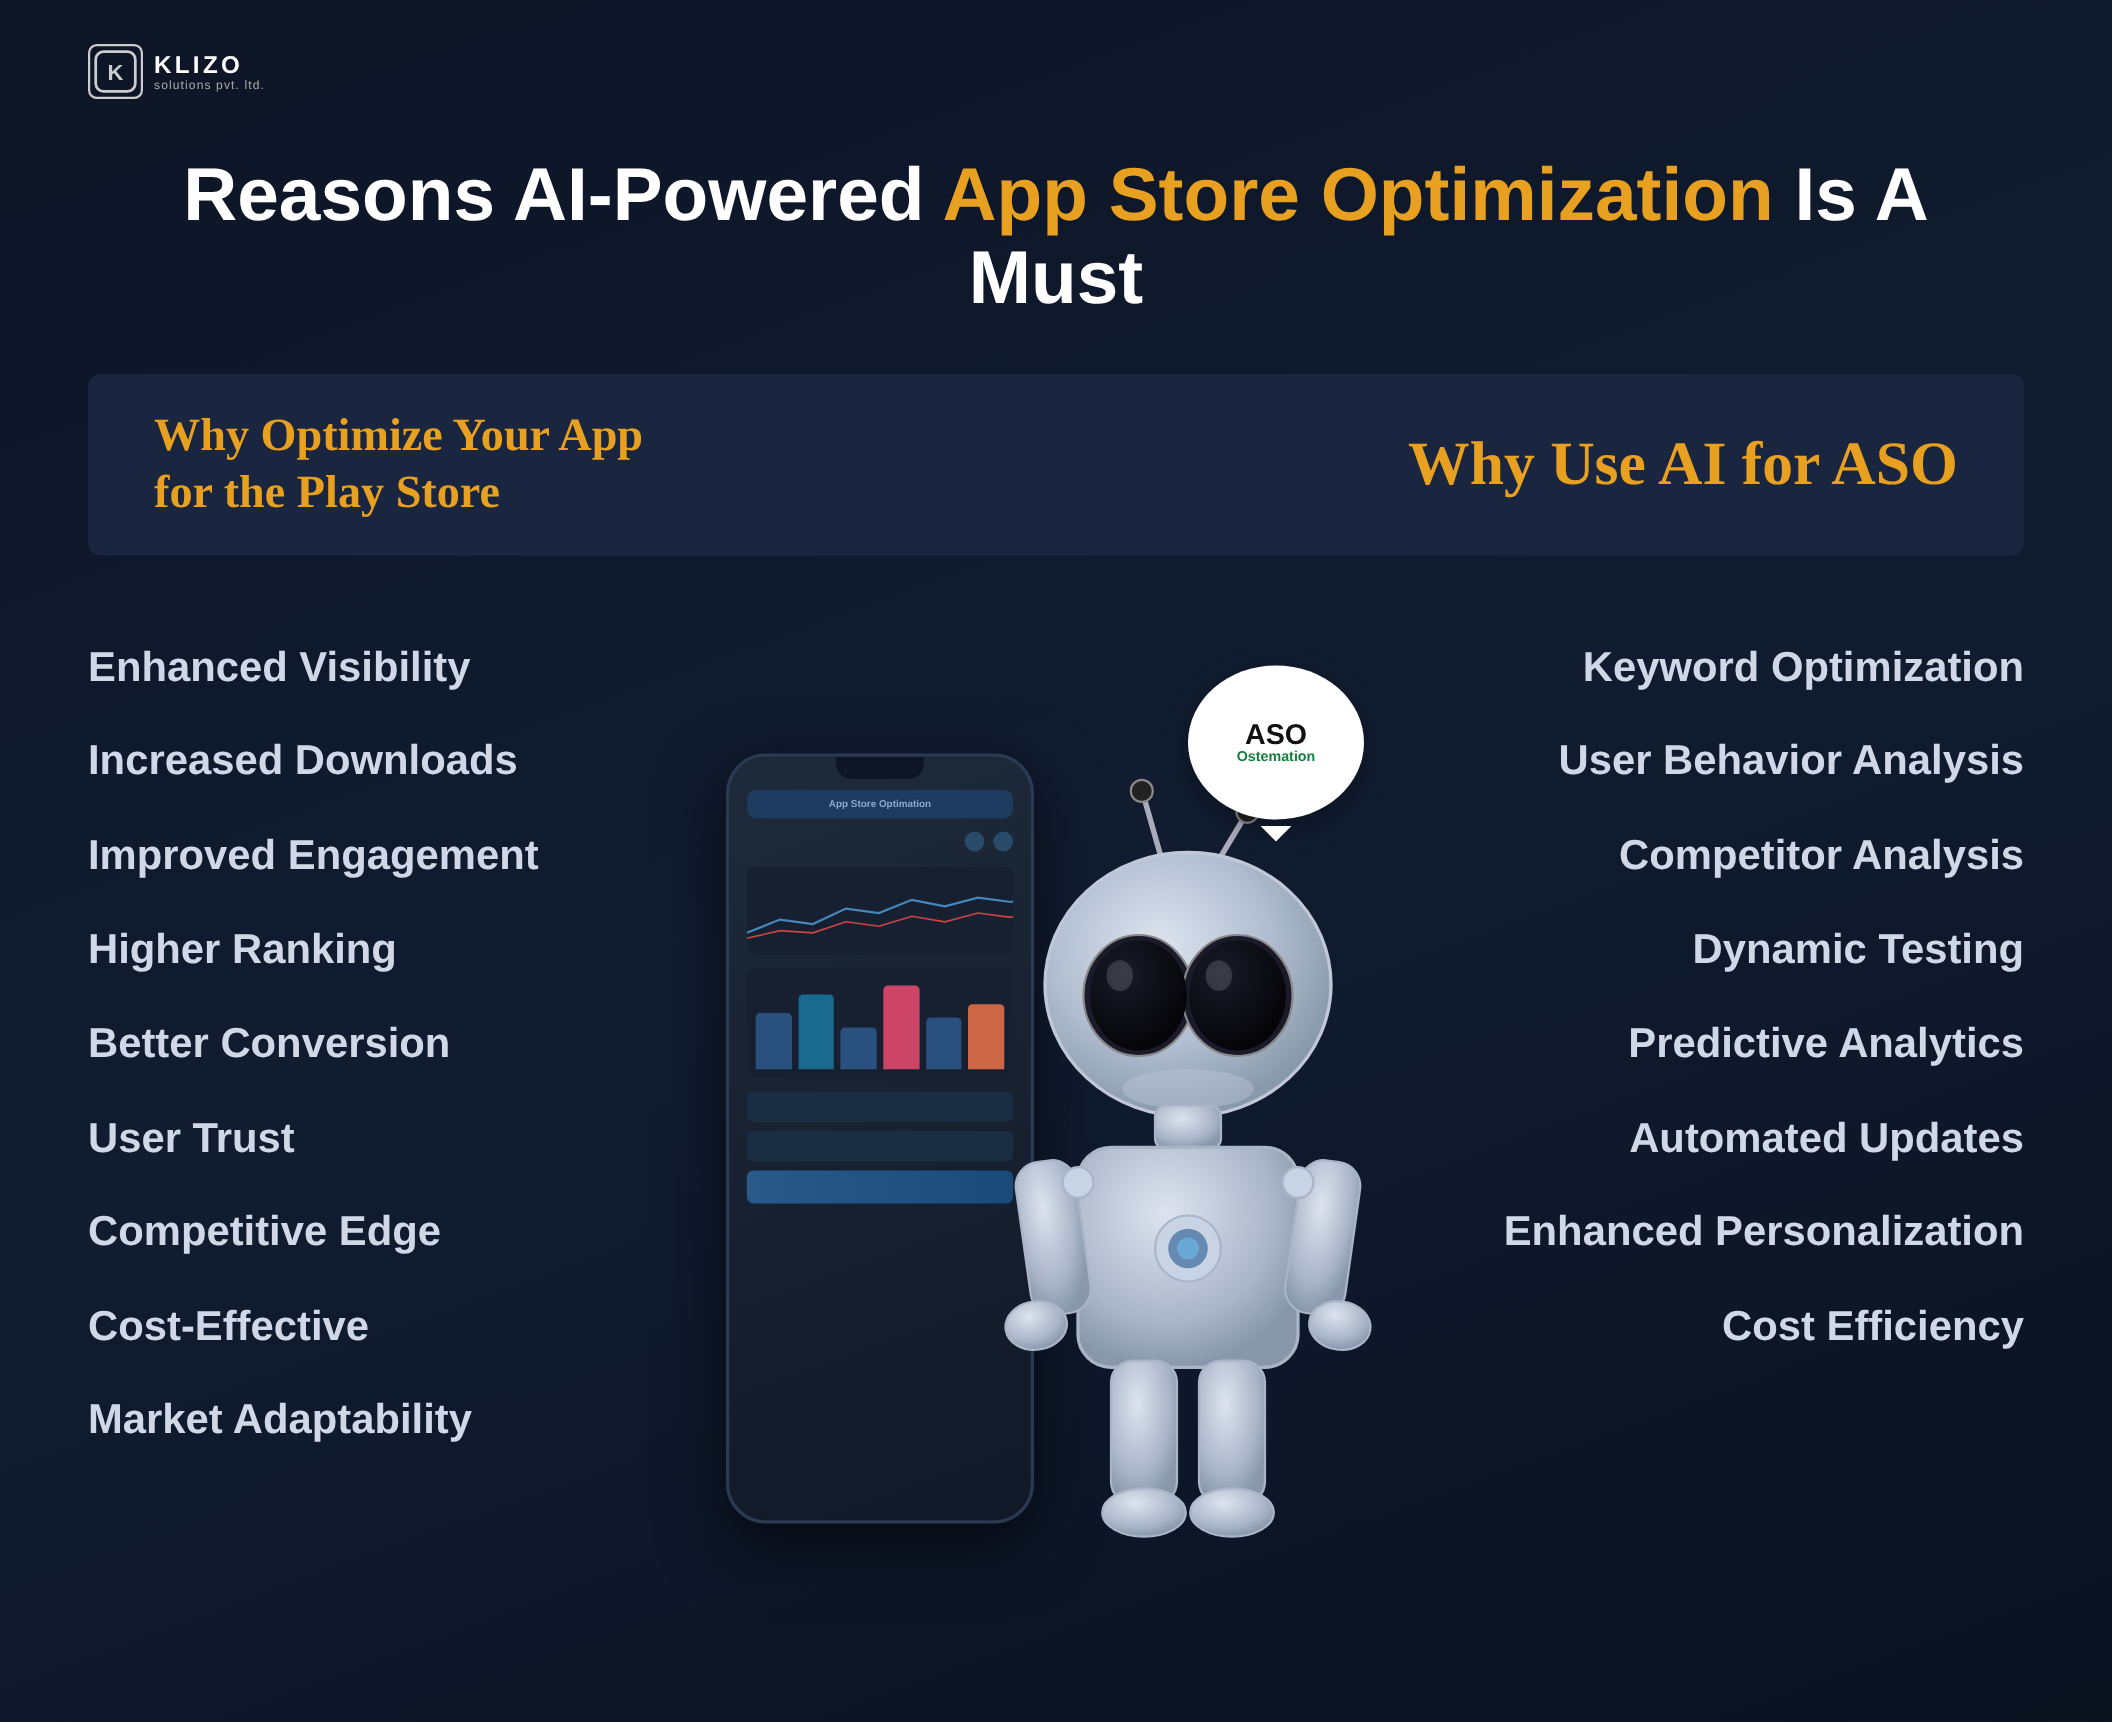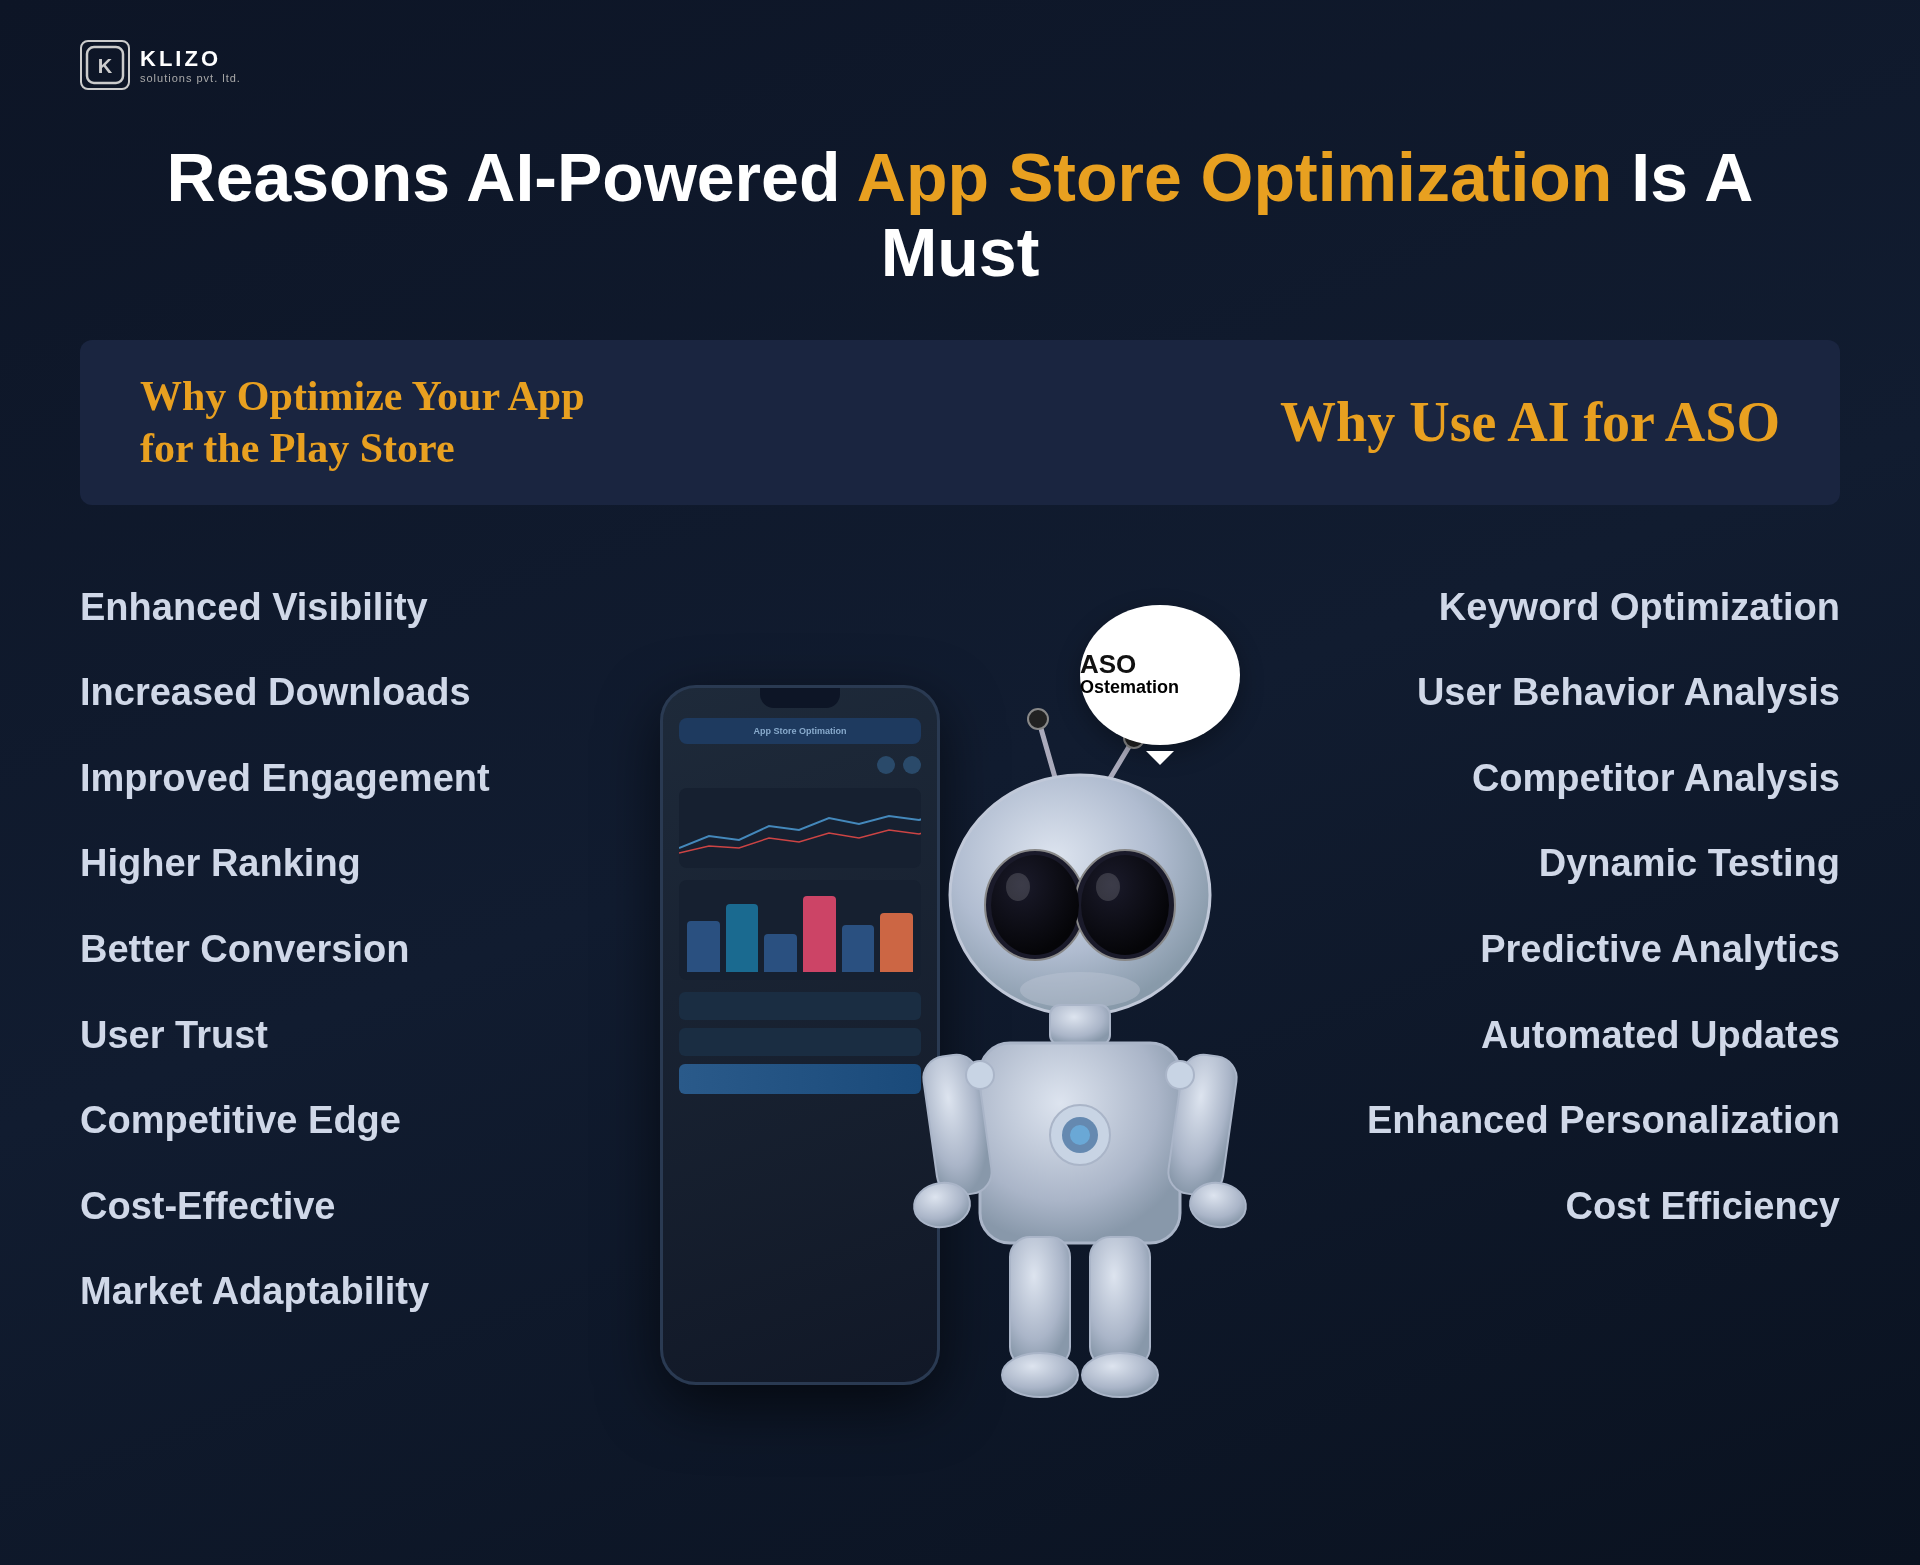--- a/index.html
+++ b/index.html
@@ -255,20 +255,21 @@
     .speech-bubble {
       position: absolute;
       top: 20px;
       right: 60px;
       background: white;
       border-radius: 50%;
       width: 160px;
       height: 140px;
       display: flex;
       flex-direction: column;
+      align-items: center;
       justify-content: center;
       z-index: 10;
       box-shadow: 0 8px 24px rgba(0,0,0,0.3);
     }
 
     .speech-bubble::after {
       content: '';
       position: absolute;
       bottom: -20px;
       left: 50%;
@@ -279,23 +280,23 @@
     }
 
     .bubble-text-main {
       font-size: 26px;
       font-weight: 900;
       color: #111;
       line-height: 1;
     }
 
     .bubble-text-sub {
-      font-size: 18px;
+      font-size: 13px;
       font-weight: 600;
-      color: #000000;
+      color: #15803d;
     }
 
     
     .right-column {
       width: 520px;
       display: flex;
       flex-direction: column;
       gap: 0px;
       align-items: flex-end;
     }

